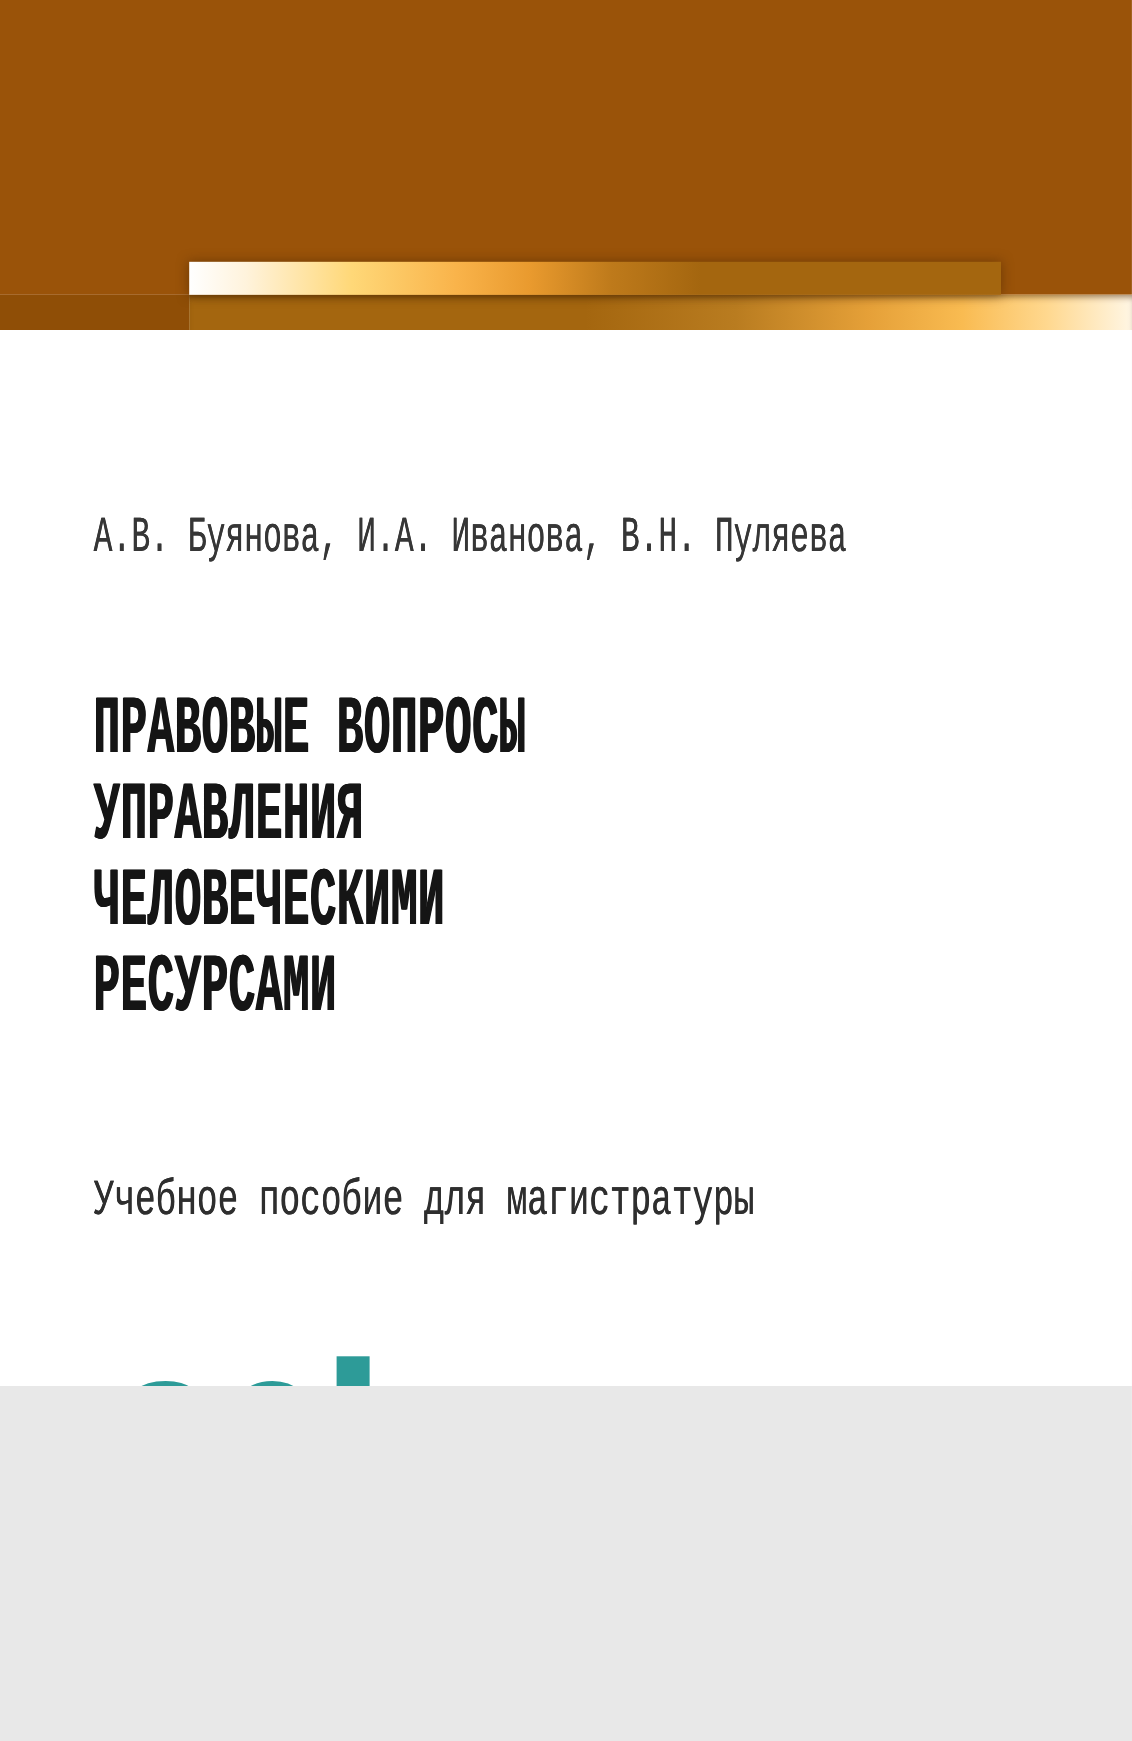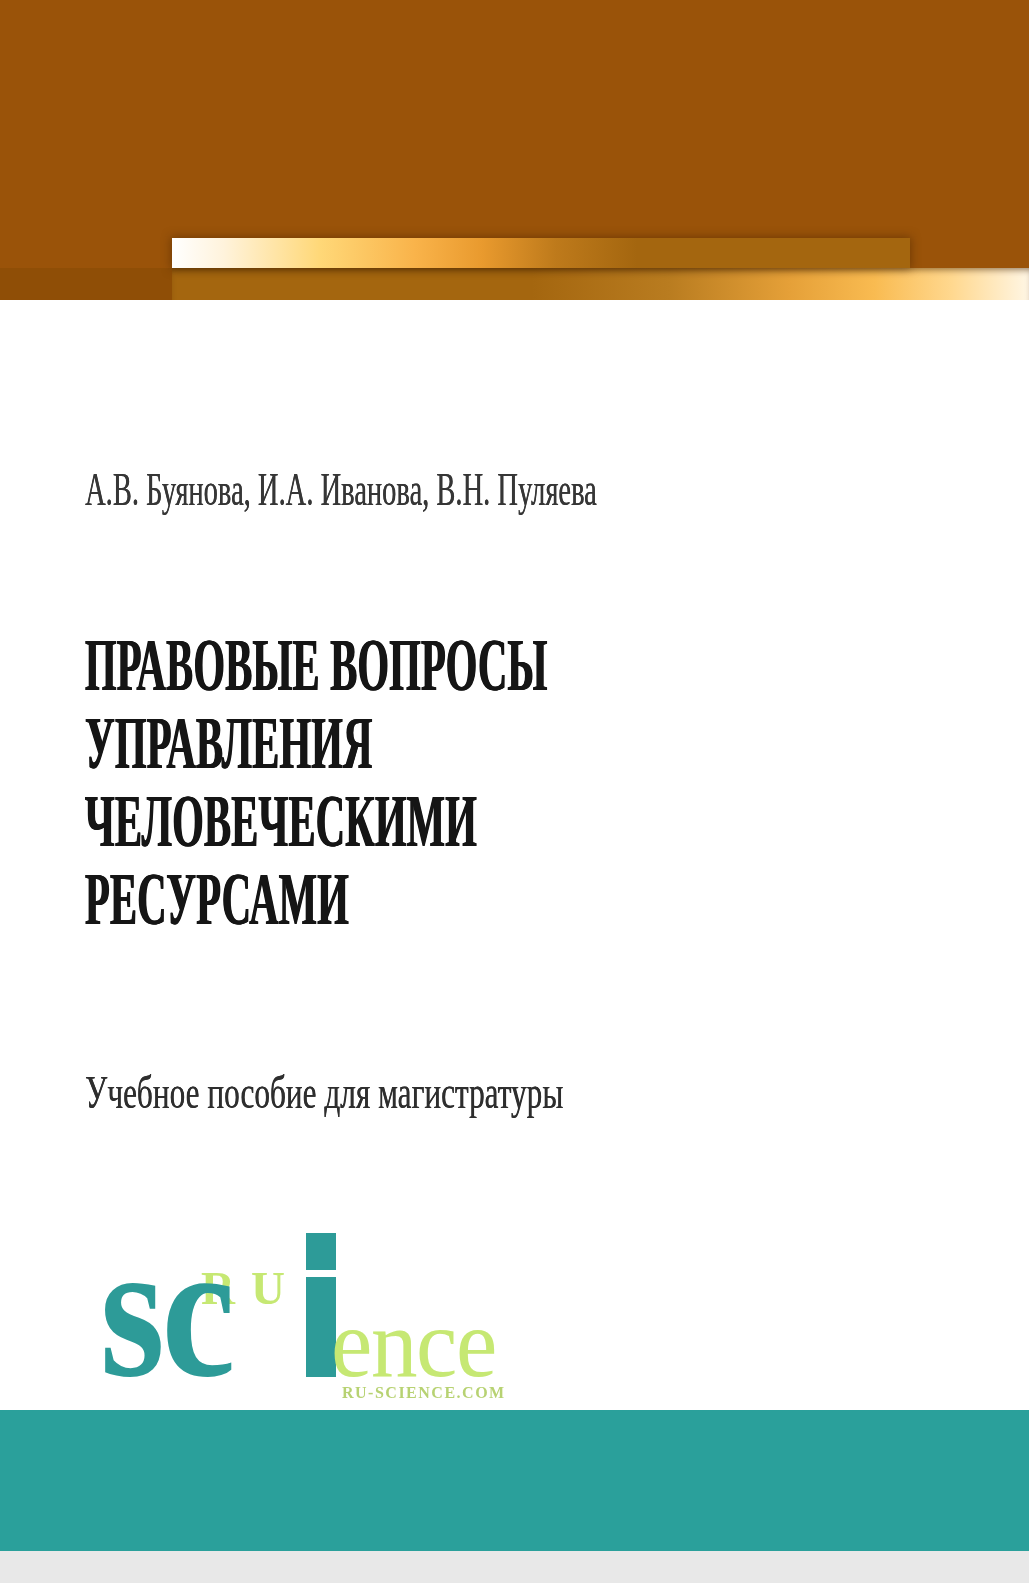--- a/index.html
+++ b/index.html
@@ -11,25 +11,25 @@
     --footer-teal:#2AA09B;
     --logo-teal:#2D9B98;
     --logo-lime:#C6E873;
     --logo-website-lime:#B7D272;
     --title-color:#151515;
     --authors-color:#363636;
   }
   html,body{margin:0;padding:0;background:#e8e8e8;}
   .cover{
     position:relative;
-    width:1029px;height:1551px;
+    width:1029px;height:1260px;
     margin:0 auto;
     background:#ffffff;
     overflow:hidden;
-    font-family:Liberation Serif, serif;
+    font-family:Liberation Mono, monospace;
   }
   
   .header-brown{
     position:absolute;left:0;top:0;width:1029px;height:268px;
     background:var(--header-brown);
   }
   .header-brown-left{
     position:absolute;left:0;top:268px;width:172px;height:32px;
     background:var(--header-brown-left);
   }

